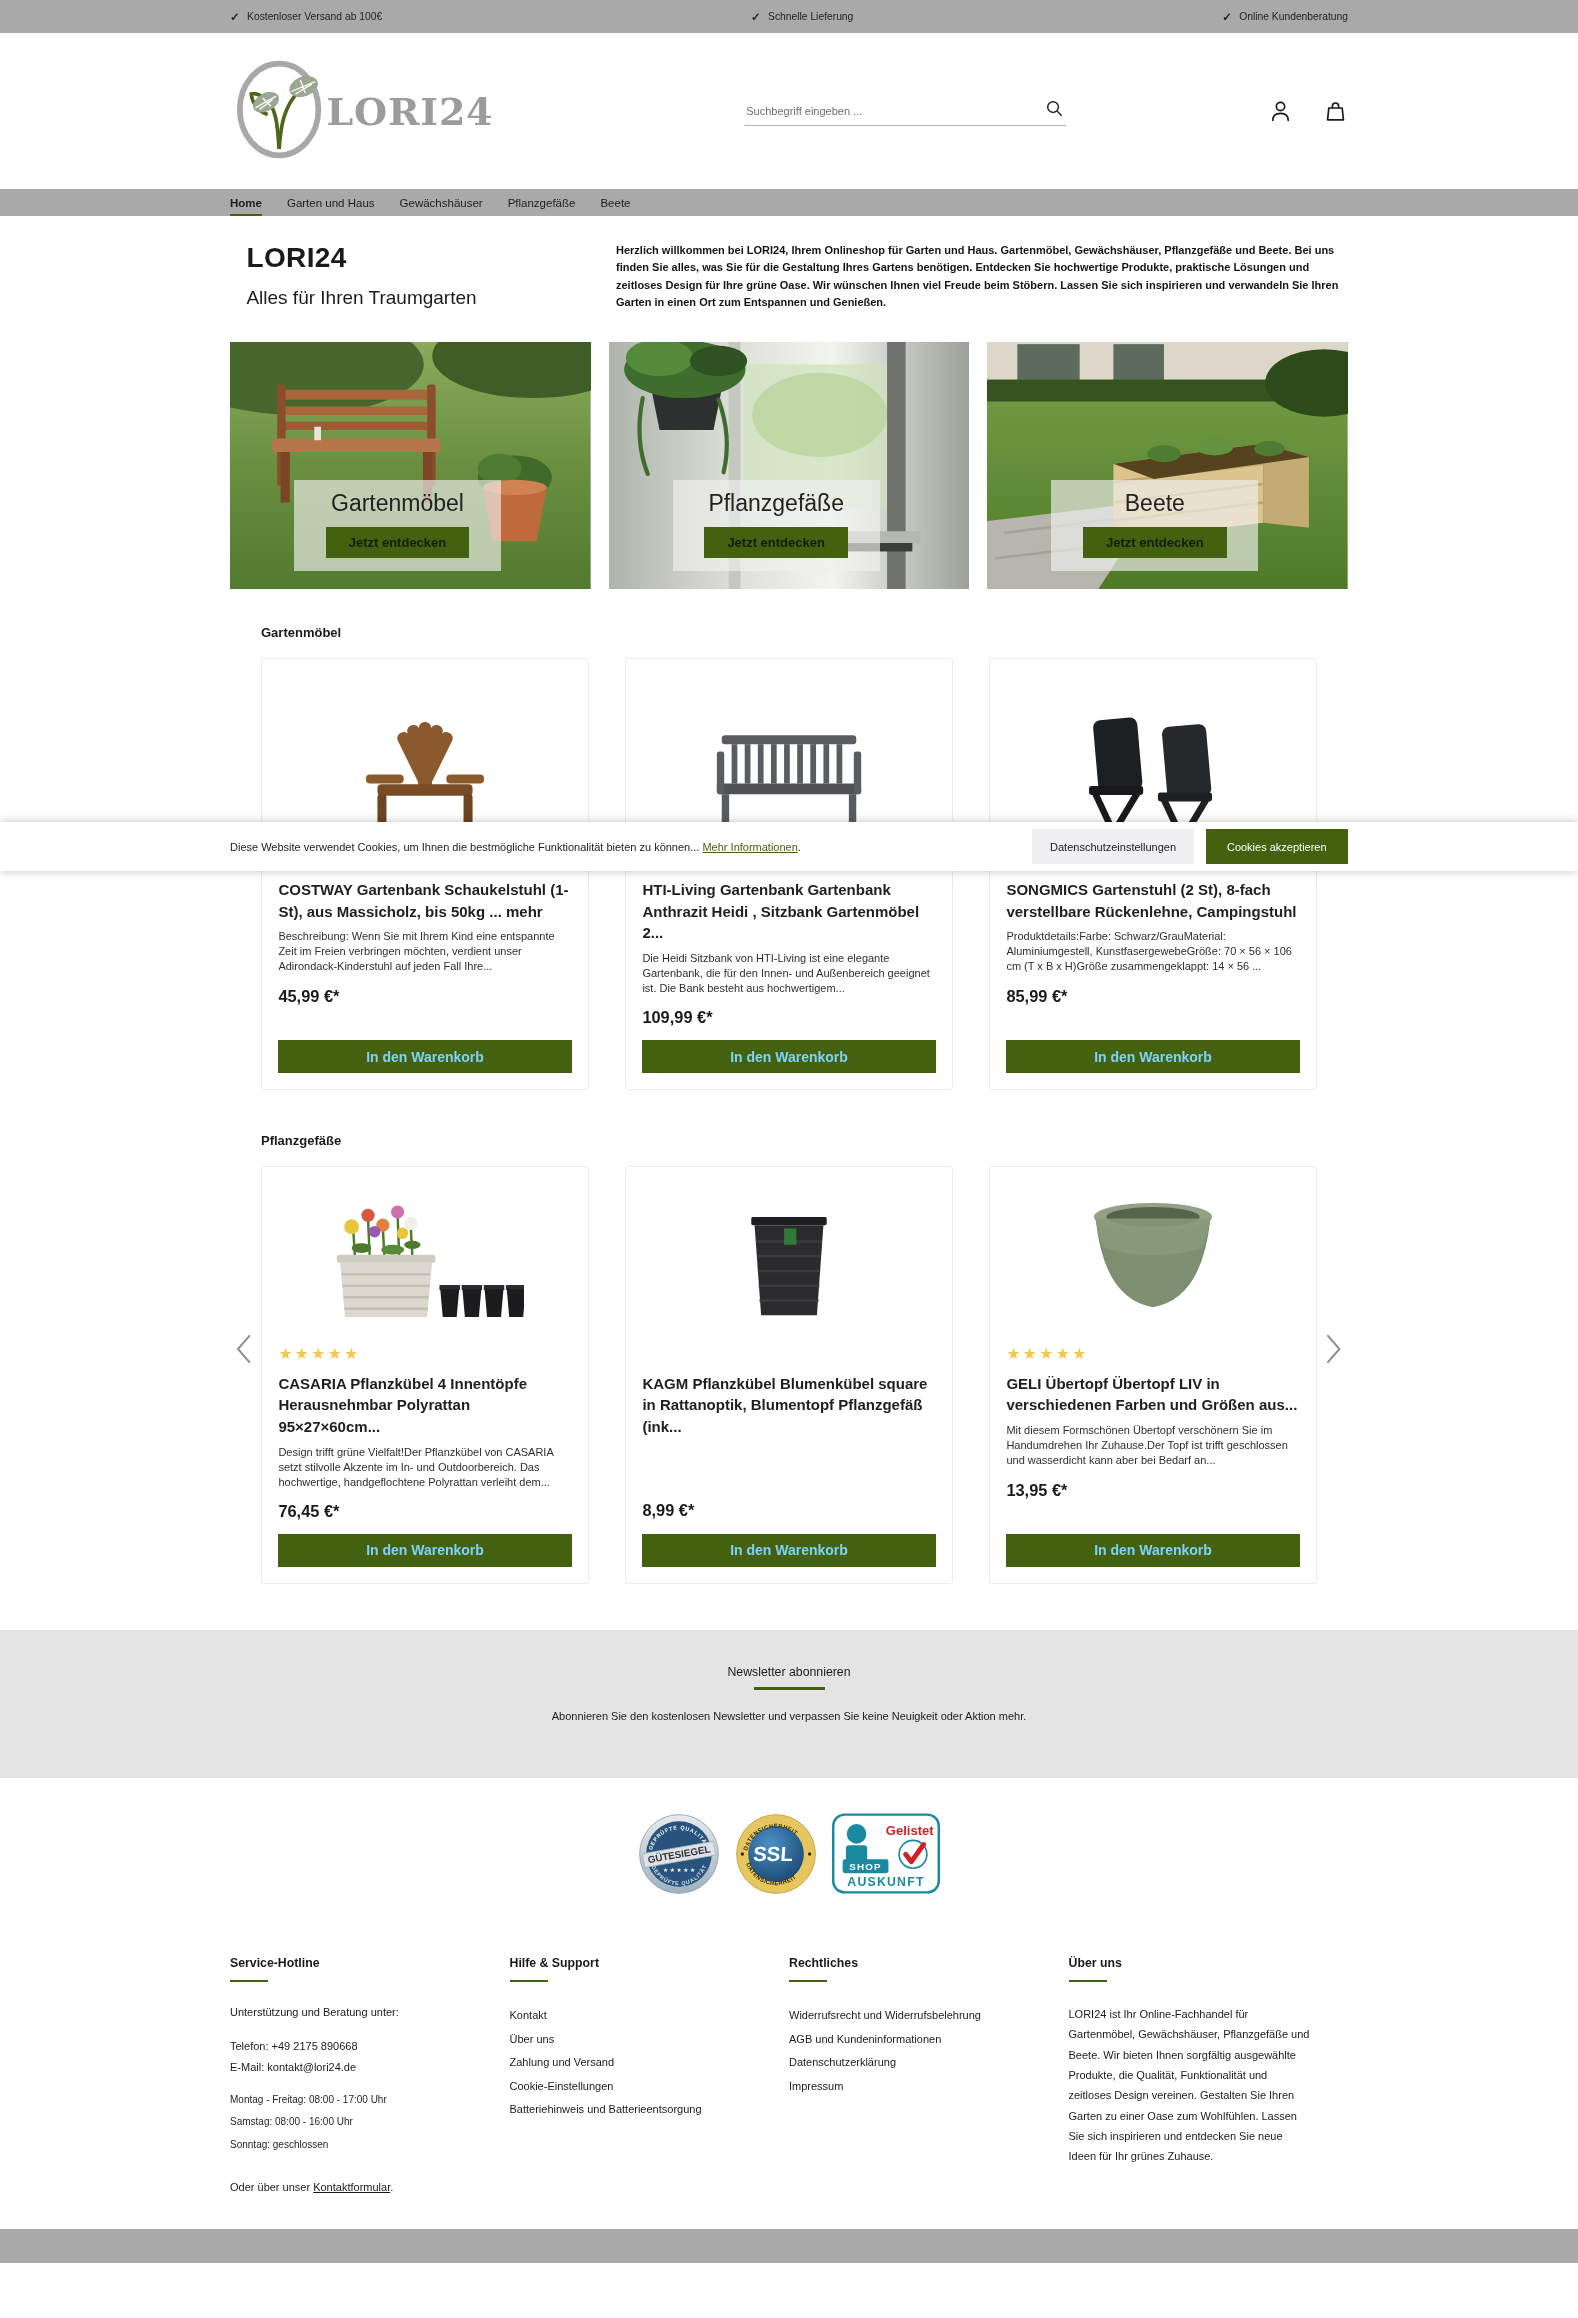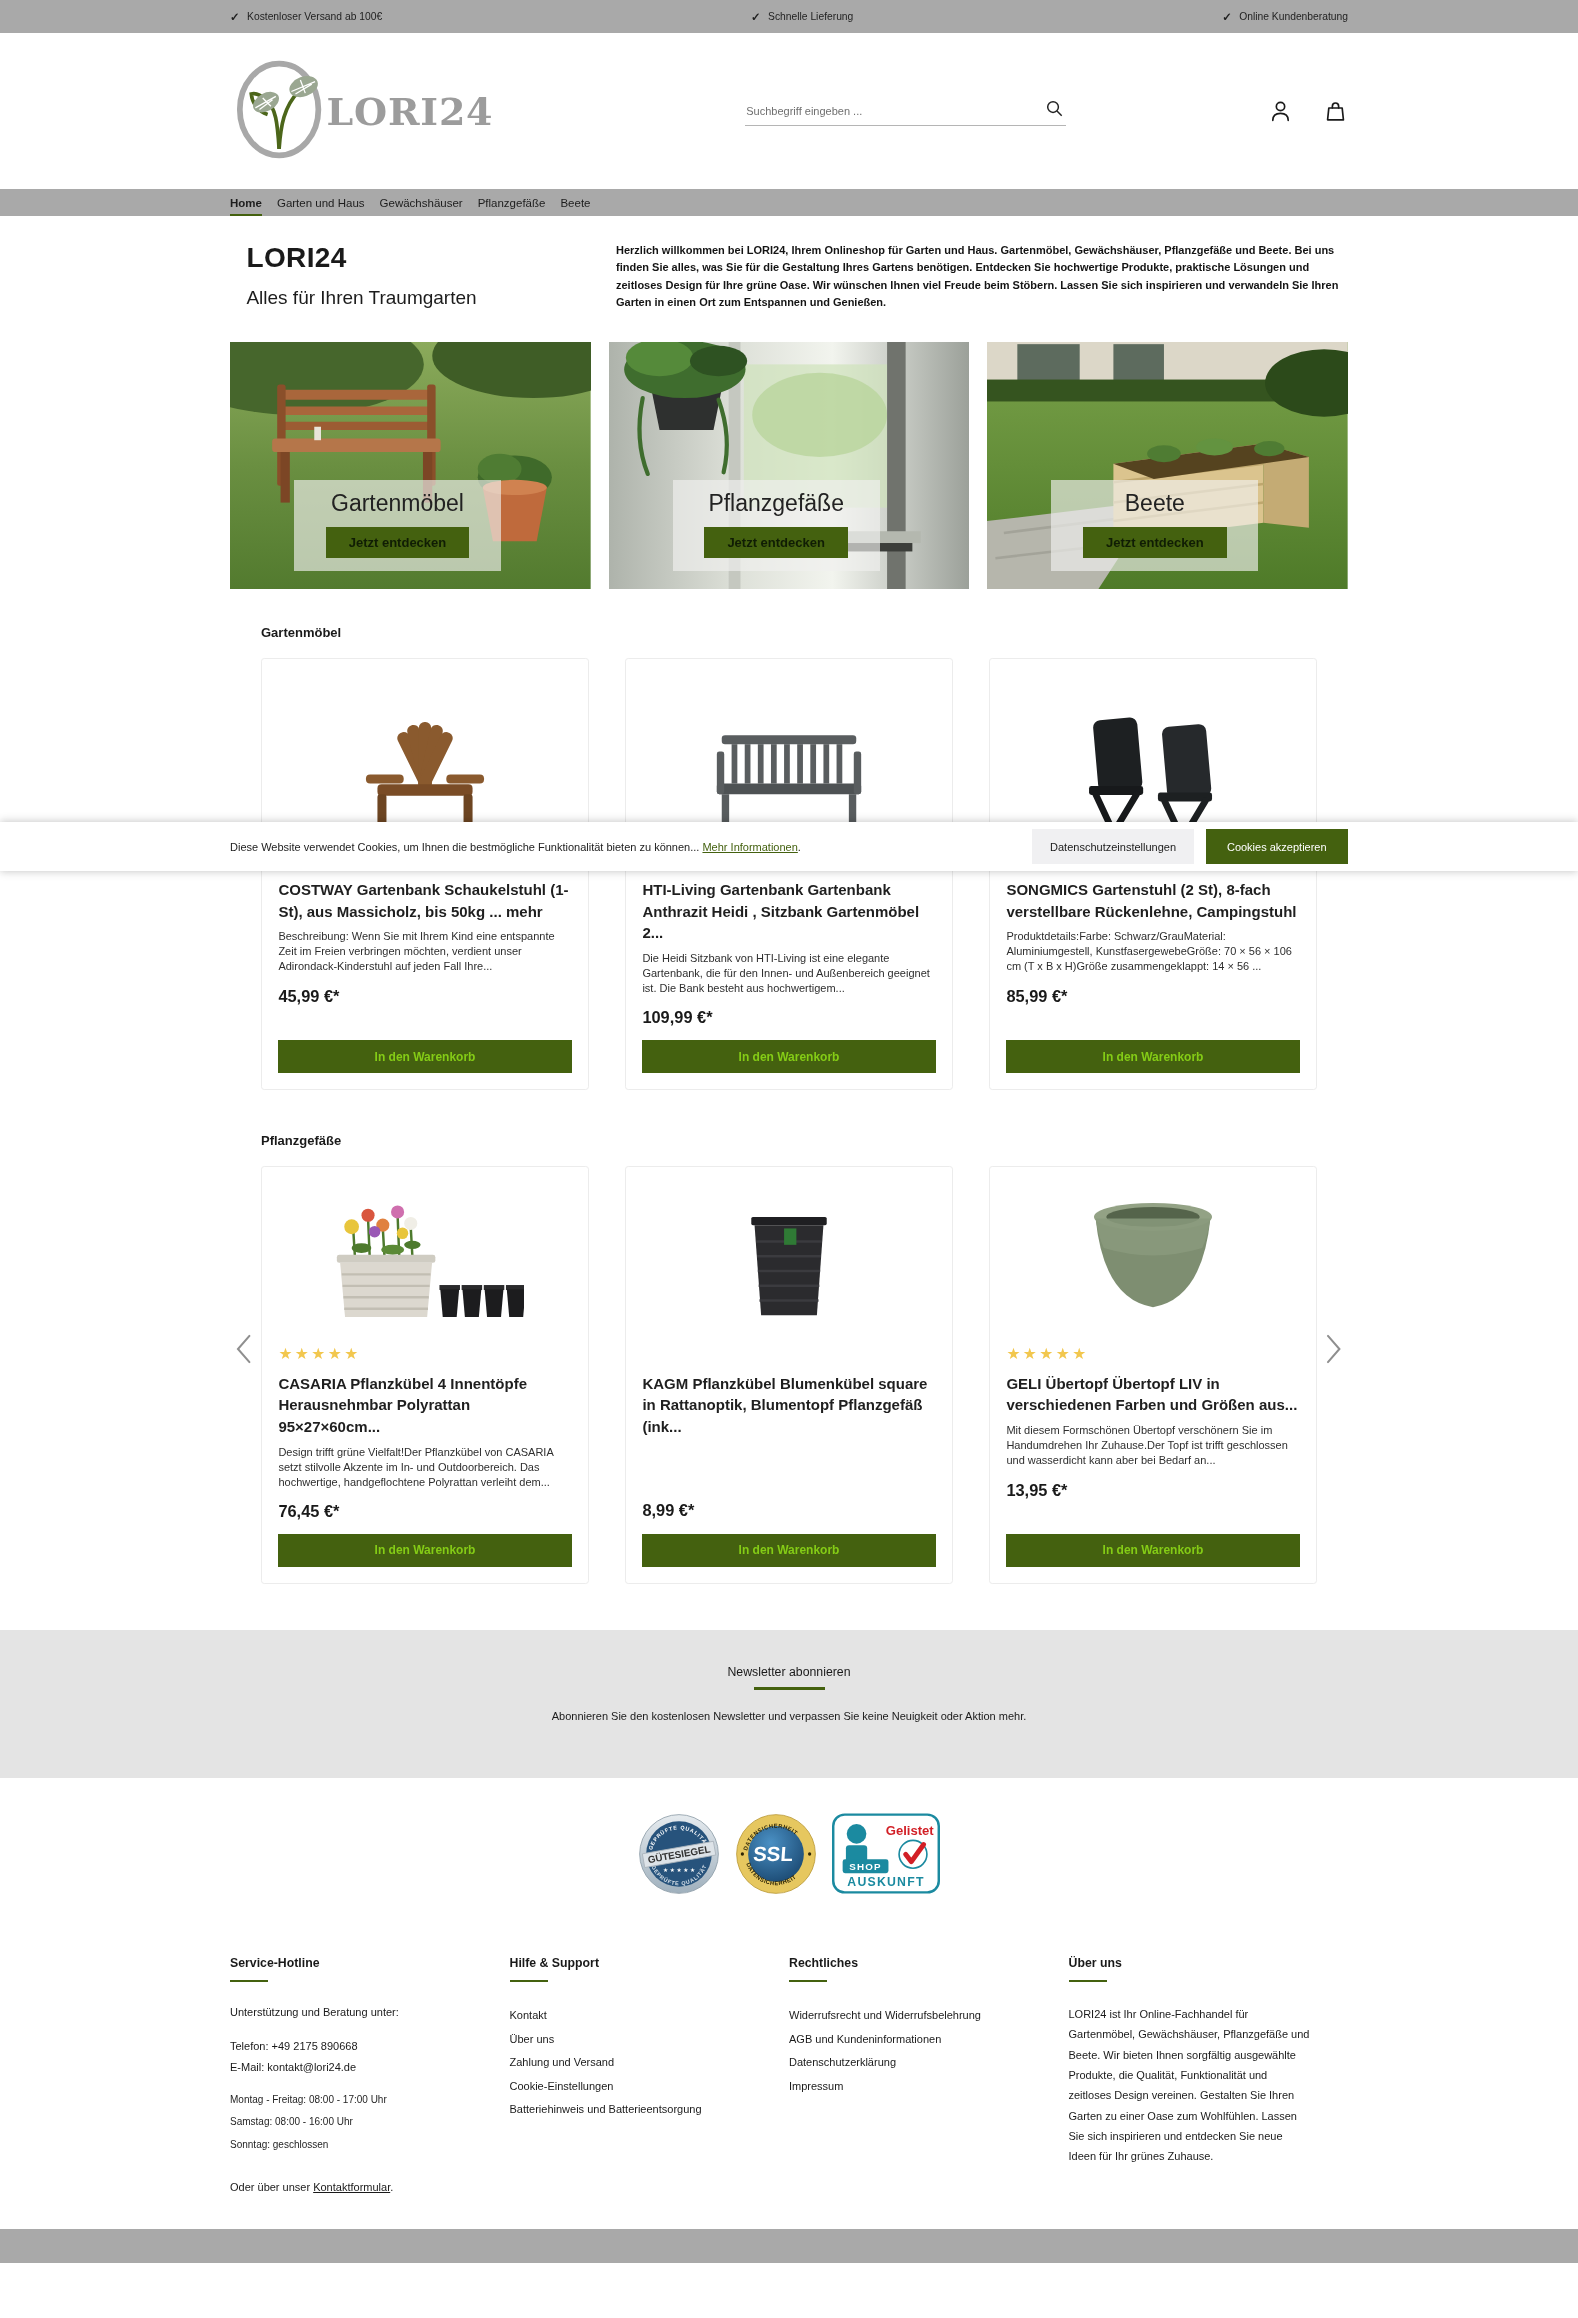--- a/index.html
+++ b/index.html
@@ -20,21 +20,21 @@
   .logo-text { font-family: "DejaVu Serif", serif; font-size: 38px; font-weight: 700; color: #9c9c9c; letter-spacing: 0.8px; margin-left: -11.5px; }
   .search { position: relative; width: 321px; margin-left: 49px; }
   .search input { width: 100%; border: none; border-bottom: 0.8px solid #b5b5b5; font-size: 11px; padding: 8.2px 35px 8.2px 1.6px; outline: none; color: #333; font-family: inherit; background: transparent; }
   .search input::placeholder { color: #6f6f6f; }
   .search-btn { position: absolute; right: 0; top: 1.6px; background: none; border: none; cursor: pointer; }
   .header-icons { display: flex; align-items: center; gap: 30px; }
   .icon-btn { background: none; border: none; cursor: pointer; line-height: 0; }
 
   
   .navbar { height: 27px; background: #a9a9a9; }
-  .nav-inner { height: 100%; display: flex; align-items: stretch; gap: 15px; }
+  .nav-inner { height: 100%; display: flex; align-items: stretch; gap: 25px; }
   .nav-item { display: flex; align-items: center; font-size: 11.5px; color: #1d1d1d; text-decoration: none; border-bottom: 2.5px solid transparent; padding-top: 2.5px; cursor: pointer; }
   .nav-item.active { font-weight: 700; border-bottom-color: #44610f; }
 
   
   .hero { display: flex; padding: 26px 0 30px; }
   .hero-left { width: 386px; padding-left: 16.4px; flex: none; }
   .hero-title { font-size: 28px; font-weight: 600; letter-spacing: 0.4px; margin-bottom: 13px; }
   .hero-sub { font-size: 19px; font-weight: 400; color: #1c1c1c; }
   .hero-intro { flex: 1; font-size: 11px; font-weight: 700; line-height: 1.58; color: #141414; padding-right: 3.3px; }
 
@@ -50,21 +50,21 @@
   .section-title { font-size: 13px; font-weight: 700; margin: 36px 31px 18px; }
   .section-title.second { margin-top: 43px; }
   .cards { display: grid; grid-template-columns: repeat(3, 1fr); gap: 36px; margin: 0 31px; }
   .card { background: #fff; border: 0.8px solid #ececec; border-radius: 3.3px; padding: 0 16.4px 16.4px; display: flex; flex-direction: column; }
   .card-img { height: 214px; display: flex; align-items: flex-end; justify-content: center; padding-bottom: 5px; cursor: pointer; }
   .row2 .card-img { height: 174px; }
   .stars { height: 25px; font-size: 15.6px; letter-spacing: 2.5px; color: #f2c74e; display: flex; align-items: center; }
   .card-title { font-size: 15px; font-weight: 700; line-height: 21.4px; min-height: 43px; color: #1f1f1f; margin-top: 6.6px; cursor: pointer; }
   .card-desc { font-size: 11px; line-height: 15px; color: #2e2e2e; min-height: 44px; margin-top: 7.4px; }
   .price { font-size: 16.4px; font-weight: 700; margin: 12.3px 0 13px; }
-  .cart-btn { margin-top: auto; height: 33px; width: 100%; background: #44610f; border: none; color: #84cc16; font-size: 12px; font-weight: 700; cursor: pointer; font-family: inherit; }
+  .cart-btn { margin-top: auto; height: 33px; width: 100%; background: #44610f; border: none; color: #7dd3fc; font-size: 14px; font-weight: 700; cursor: pointer; font-family: inherit; }
   .row2-wrap { position: relative; }
   .carousel-arrow { position: absolute; top: 164px; width: 28px; height: 38px; background: none; border: none; cursor: pointer; line-height: 0; }
   .carousel-arrow.left { left: 0; }
   .carousel-arrow.right { right: 0; }
 
   
   .newsletter { margin-top: 46px; background: #e4e4e4; padding: 35px 0 38px; }
   .nl-title { text-align: center; font-size: 12.3px; font-weight: 400; }
   .nl-underline { width: 71px; height: 2.5px; background: #44610f; margin: 8.2px auto 20px; }
   .nl-text { text-align: center; font-size: 11px; margin-bottom: 18px; }

